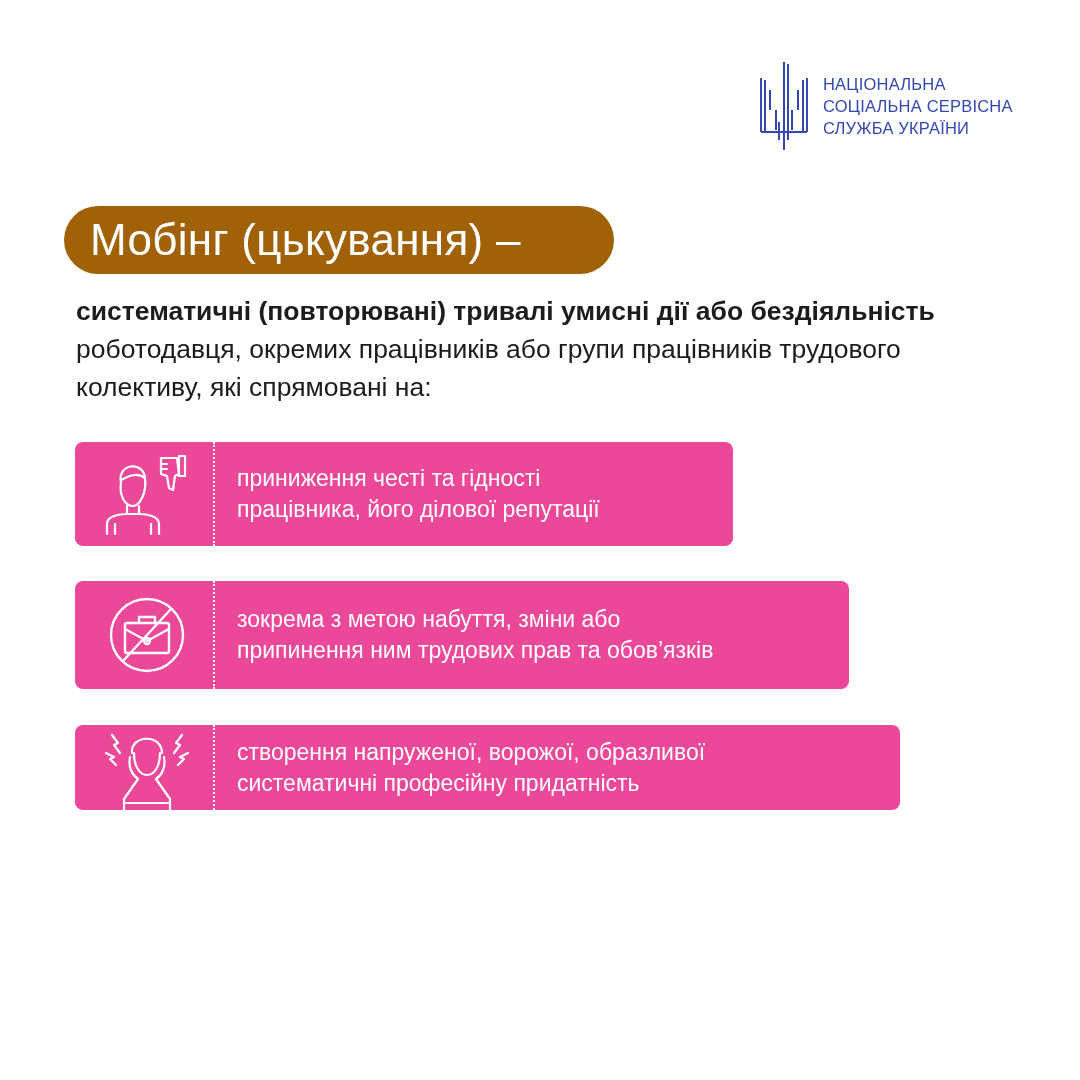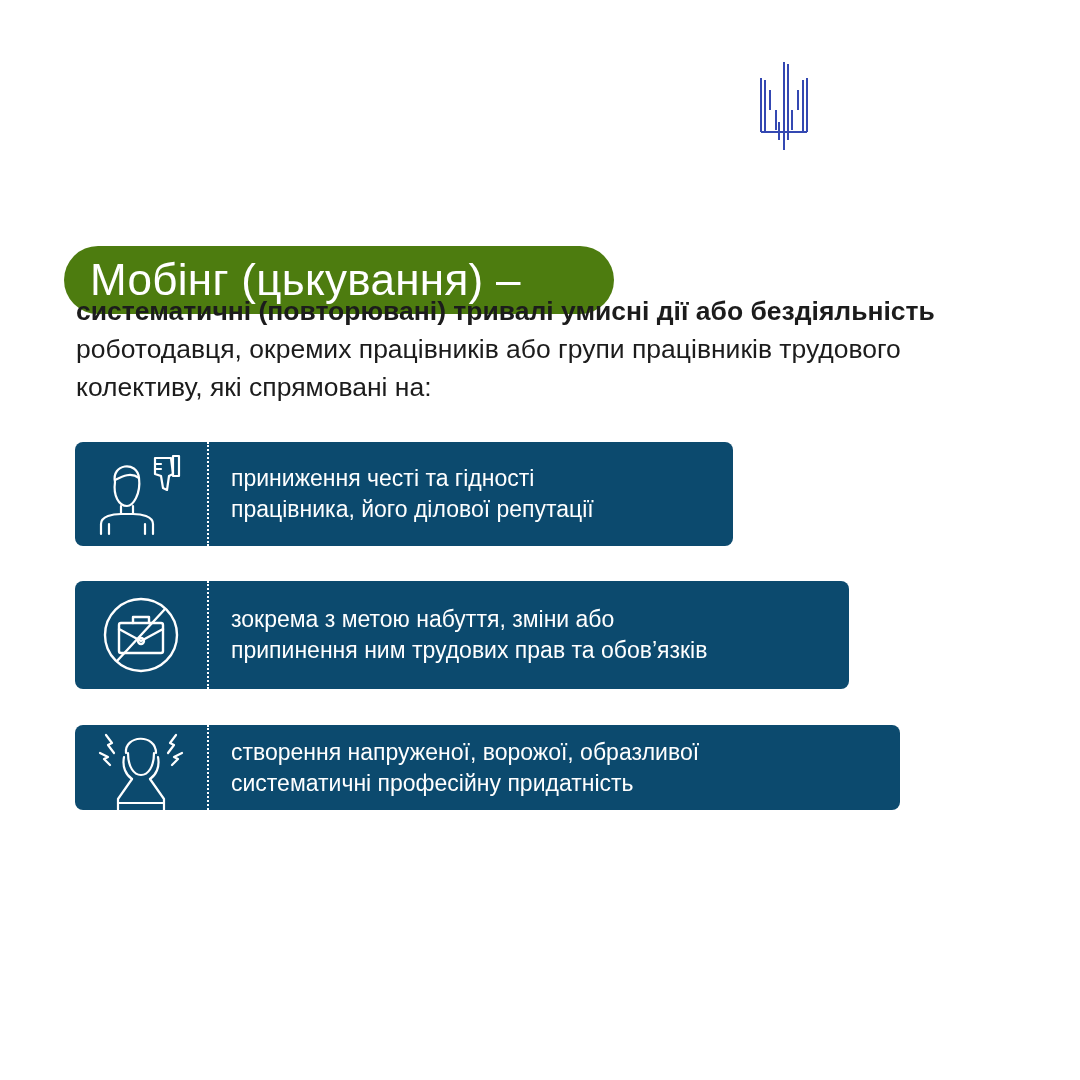--- a/index.html
+++ b/index.html
@@ -1,25 +1,25 @@
 <!DOCTYPE html>
 <html><head>
 <meta charset="utf-8">
 <style>
   html,body{margin:0;padding:0;}
   body{width:1080px;height:1080px;background:#ffffff;position:relative;overflow:hidden;font-family:"Liberation Sans",sans-serif;}
   .logo{position:absolute;left:755px;top:60px;display:flex;align-items:center;gap:10px;}
   .logo-mark{width:58px;height:92px;}
   .logo-text{color:#3448b2;font-size:16.5px;line-height:22px;letter-spacing:0.2px;}
   .logo-text div{white-space:nowrap;}
-  .title-pill{position:absolute;left:64px;top:206px;height:68px;width:550px;background:#4d7c0f;border-radius:34px;box-sizing:border-box;display:flex;align-items:center;padding-left:26px;margin-top:40px;}
+  .title-pill{position:absolute;left:64px;top:206px;height:68px;width:550px;background:#a16207;border-radius:34px;box-sizing:border-box;display:flex;align-items:center;padding-left:26px;}
   .title-pill span{color:#ffffff;font-size:44px;letter-spacing:0.3px;}
   .definition{position:absolute;left:76px;top:292px;width:920px;color:#1c1c1c;font-size:26.5px;line-height:38px;}
   .definition b{font-weight:bold;}
-  .card{position:absolute;left:75px;background:#0c4a6e;border-radius:8px;display:flex;align-items:center;box-sizing:border-box;}
+  .card{position:absolute;left:75px;background:#ec4899;border-radius:8px;display:flex;align-items:center;box-sizing:border-box;padding-left:6px;}
   .card .icon-box{width:134px;height:100%;display:flex;align-items:center;justify-content:center;border-right:2px dotted #ffffff;box-sizing:border-box;}
   .card .txt{color:#ffffff;font-size:23px;line-height:31px;padding-left:22px;padding-right:20px;}
   .card .txt div{white-space:nowrap;}
   #card1{top:442px;width:658px;height:104px;}
   #card2{top:581px;width:774px;height:108px;}
   #card3{top:725px;width:825px;height:85px;}
 </style>
 </head>
 <body>
 
@@ -31,20 +31,25 @@
     <line x1="10" y1="20" x2="10" y2="72"></line>
     <line x1="52" y1="18" x2="52" y2="72"></line>
     <line x1="48" y1="20" x2="48" y2="72"></line>
     <line x1="15" y1="30" x2="15" y2="50"></line>
     <line x1="43" y1="30" x2="43" y2="50"></line>
     <line x1="21" y1="50" x2="21" y2="70"></line>
     <line x1="37" y1="50" x2="37" y2="70"></line>
     <line x1="6" y1="72" x2="52" y2="72"></line>
     <line x1="24" y1="62" x2="24" y2="80"></line>
   </svg>
+  <div class="logo-text">
+    <div>НАЦІОНАЛЬНА</div>
+    <div>СОЦІАЛЬНА СЕРВІСНА</div>
+    <div>СЛУЖБА УКРАЇНИ</div>
+  </div>
 </div>
 
 <div class="title-pill">
   <span>Мобінг (цькування) –</span>
 </div>
 
 <div class="definition">
   <b>систематичні (повторювані) тривалі умисні дії або бездіяльність</b><span> роботодавця, окремих працівників або групи працівників трудового колективу, які спрямовані на:</span>
 </div>
 

